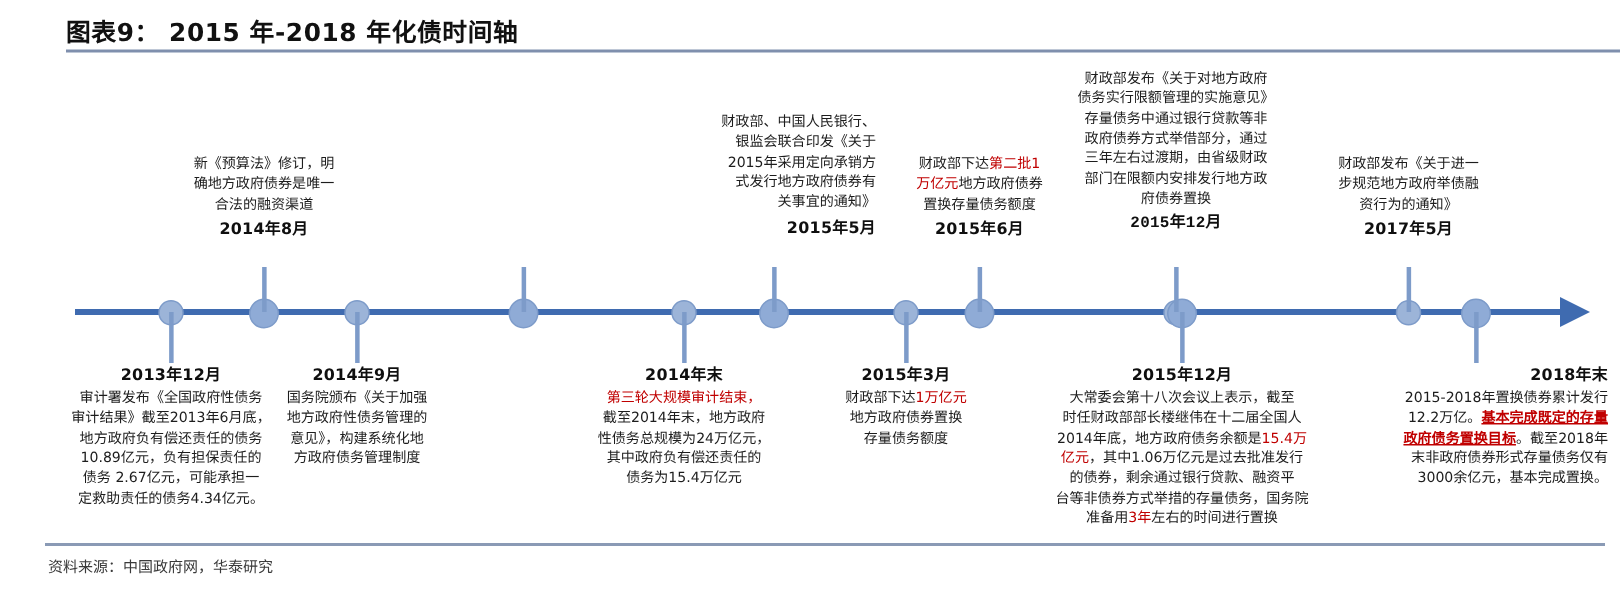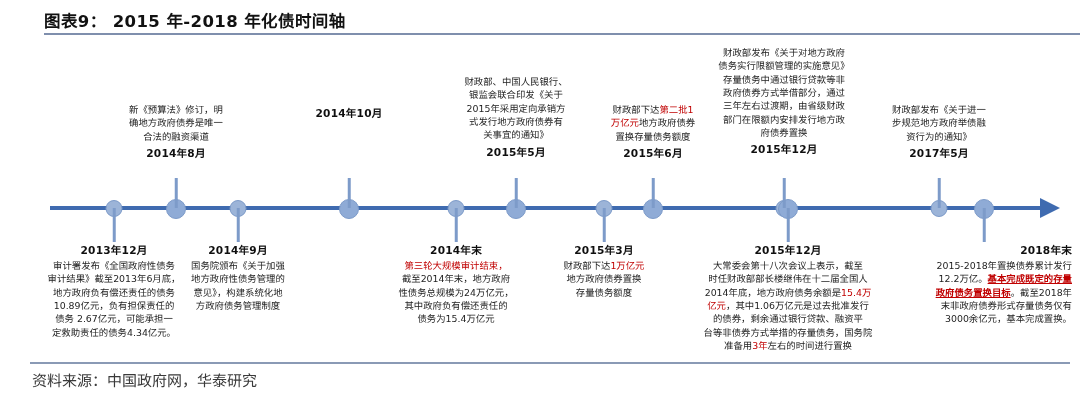--- a/index.html
+++ b/index.html
@@ -54,21 +54,21 @@
     left: 14px;
     top: 362px;
     width: 1040px;
     height: 1.5px;
     background: #8a9ab5;
   }
   .footer-text {
     position: absolute;
     left: 16px;
     top: 369px;
-    font-size: 15px;
+    font-size: 10px;
     color: #3a3a3a;
     white-space: nowrap;
   }
 
   
   .axis-line {
     position: absolute;
     left: 34px;
     top: 206px;
     width: 1000px;
@@ -188,24 +188,23 @@
   <div class="event above" style="left:160px; top:103px; width:128px;">
     <div class="body">
       <div>新《预算法》修订，明</div>
       <div>确地方政府债券是唯一</div>
       <div>合法的融资渠道</div>
     </div>
     <div class="date">2014年8月</div>
   </div>
 
   <div class="event above" style="left:333px; top:103px; width:130px;">
-    <div class="date">2014年10月</div>
-  </div>
-
-  <div class="event above" style="left:500px; top:75px; width:136px;">
+  </div>
+
+  <div class="event above" style="left:500px; top:75px; width:136px;text-align:right;">
     <div class="body">
       <div>财政部、中国人民银行、</div>
       <div>银监会联合印发《关于</div>
       <div>2015年采用定向承销方</div>
       <div>式发行地方政府债券有</div>
       <div>关事宜的通知》</div>
     </div>
     <div class="date">2015年5月</div>
   </div>
 
@@ -215,21 +214,21 @@
         <span>财政部下达</span><span class="hl">第二批1</span>
       </div>
       <div>
         <span class="hl">万亿元</span><span>地方政府债券</span>
       </div>
       <div>置换存量债务额度</div>
     </div>
     <div class="date">2015年6月</div>
   </div>
 
-  <div class="event above" style="left:768px; top:46px; width:168px;">
+  <div class="event above" style="left:768px; top:46px; width:168px;font-family:Liberation Mono, monospace;">
     <div class="body">
       <div>财政部发布《关于对地方政府</div>
       <div>债务实行限额管理的实施意见》</div>
       <div>存量债务中通过银行贷款等非</div>
       <div>政府债券方式举借部分，通过</div>
       <div>三年左右过渡期，由省级财政</div>
       <div>部门在限额内安排发行地方政</div>
       <div>府债券置换</div>
     </div>
     <div class="date">2015年12月</div>

